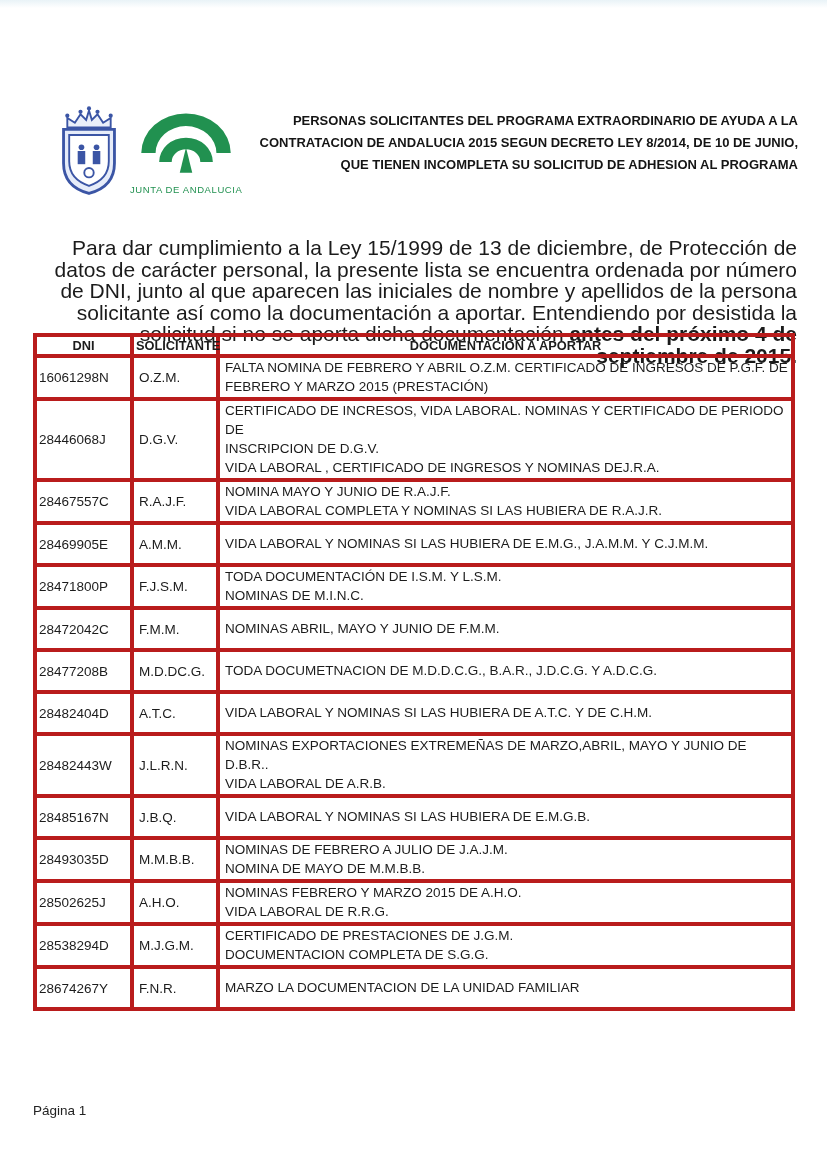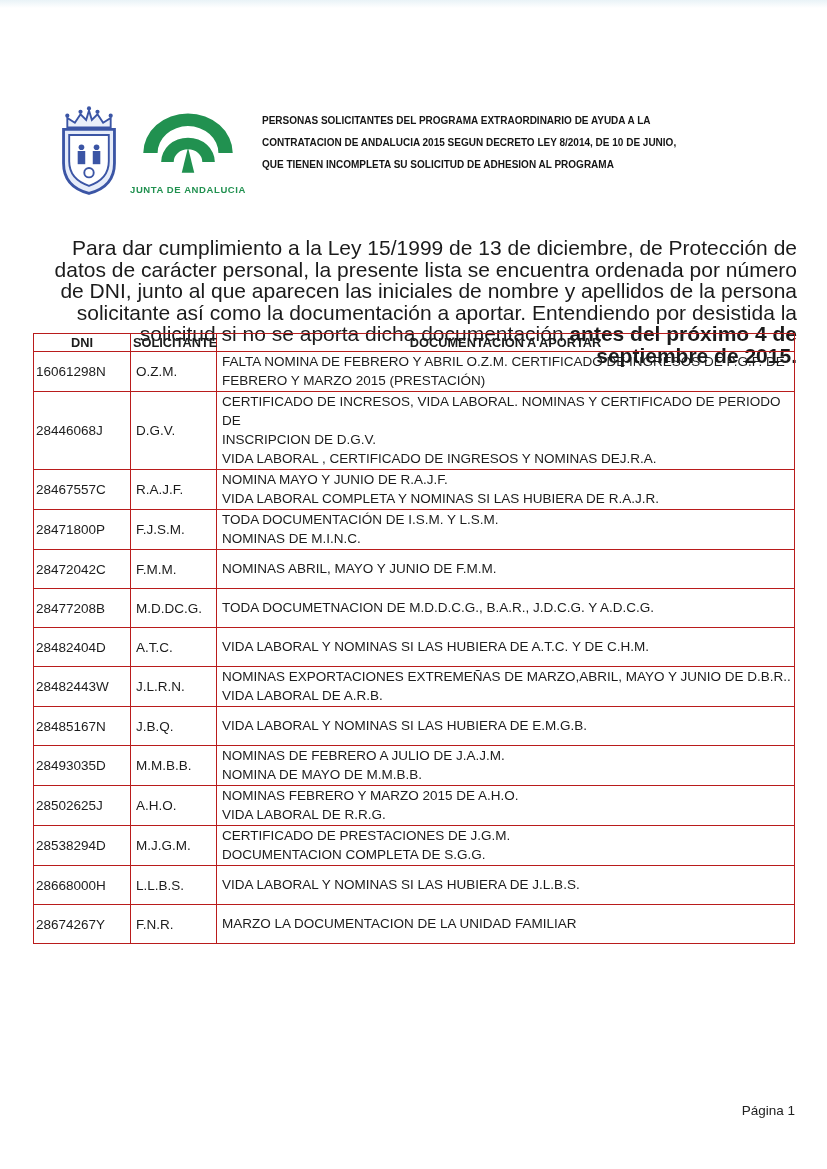--- a/index.html
+++ b/index.html
@@ -17,58 +17,58 @@
   }
   
   .header-row {
     position:absolute; top:104px; left:56px; width:742px;
     display:flex; align-items:flex-start;
   }
   .logo-shield { flex:0 0 66px; }
   .logo-junta { flex:0 0 112px; margin-left:8px; text-align:center; padding-top:6px; }
   .junta-label {
     margin-top:2px;
-    font-size:9.5px; font-weight:bold; letter-spacing:0.6px;
+    font-size:9.5px; font-weight:normal; letter-spacing:0.6px;
     color:#219150; white-space:nowrap;
   }
   .doc-title {
     flex:1 1 auto; margin-left:16px; padding-top:6px;
-    font-size:10px; font-weight:bold; line-height:22px;
-    text-align:left; color:#151515;
+    font-size:13px; font-weight:bold; line-height:22px;
+    text-align:right; color:#151515;
   }
   .doc-title .tline { white-space:nowrap; }
   
   .intro {
     position:absolute; top:216px; left:33px; width:764px;
     font-size:21px; line-height:21.5px; color:#1b1b1b;text-align:right;
   }
   
   table.doc-table {
     position:absolute; top:333px; left:33px; width:762px;
     border-collapse:collapse; table-layout:fixed;
   }
   .doc-table th, .doc-table td {
-    border:1px solid #b91c1c;
+    border:4px solid #b91c1c;
     font-size:13.5px; line-height:19px;
     vertical-align:middle;
   }
   .doc-table th {
     font-size:12.8px; font-weight:bold; text-align:center;
     padding:0 2px; height:17px; line-height:16px;
   }
   .col-dni { width:97px; }
   .col-sol { width:86px; }
   .doc-table td { height:36px; }
   td.cell-dni { text-align:left; padding:1px 2px; }
   td.cell-sol { text-align:left; padding:1px 10px 1px 5px; }
   td.cell-doc { text-align:left; padding:0 3px 1px 5px; white-space:pre-line; }
   
   .page-footer {
     position:absolute; top:1103px; left:33px; width:762px;
-    text-align:right; font-size:13.5px; color:#222;
+    text-align:left; font-size:13.5px; color:#222;
   }
 </style>
 </head>
 <body>
 
 <div>
   <div class="scan-edge"></div>
 
   <div class="header-row">
     <div class="logo-shield">
@@ -138,20 +138,25 @@
 INSCRIPCION DE D.G.V.
 VIDA LABORAL , CERTIFICADO DE INGRESOS Y NOMINAS DEJ.R.A.</td>
         </tr>
         <tr>
           <td class="cell-dni">28467557C</td>
           <td class="cell-sol">R.A.J.F.</td>
           <td class="cell-doc">NOMINA MAYO Y JUNIO DE R.A.J.F.
 VIDA LABORAL COMPLETA  Y NOMINAS SI LAS HUBIERA DE R.A.J.R.</td>
         </tr>
         <tr>
+          <td class="cell-dni">28469905E</td>
+          <td class="cell-sol">A.M.M.</td>
+          <td class="cell-doc">VIDA LABORAL Y NOMINAS SI LAS HUBIERA DE E.M.G., J.A.M.M. Y C.J.M.M.</td>
+        </tr>
+        <tr>
           <td class="cell-dni">28471800P</td>
           <td class="cell-sol">F.J.S.M.</td>
           <td class="cell-doc">TODA DOCUMENTACIÓN DE I.S.M. Y L.S.M.
 NOMINAS  DE M.I.N.C.</td>
         </tr>
         <tr>
           <td class="cell-dni">28472042C</td>
           <td class="cell-sol">F.M.M.</td>
           <td class="cell-doc">NOMINAS ABRIL, MAYO Y JUNIO DE F.M.M.</td>
         </tr>
@@ -188,25 +193,20 @@
           <td class="cell-doc">NOMINAS FEBRERO Y MARZO 2015 DE A.H.O.
 VIDA LABORAL DE R.R.G.</td>
         </tr>
         <tr>
           <td class="cell-dni">28538294D</td>
           <td class="cell-sol">M.J.G.M.</td>
           <td class="cell-doc">CERTIFICADO DE PRESTACIONES DE J.G.M.
 DOCUMENTACION COMPLETA DE S.G.G.</td>
         </tr>
         <tr>
-          <td class="cell-dni">28668000H</td>
-          <td class="cell-sol">L.L.B.S.</td>
-          <td class="cell-doc">VIDA LABORAL Y NOMINAS SI LAS HUBIERA DE J.L.B.S.</td>
-        </tr>
-        <tr>
           <td class="cell-dni">28674267Y</td>
           <td class="cell-sol">F.N.R.</td>
           <td class="cell-doc">MARZO LA DOCUMENTACION DE LA UNIDAD FAMILIAR</td>
         </tr>
     </tbody>
   </table>
 
   <div class="page-footer">Página 1</div>
 </div>
 

